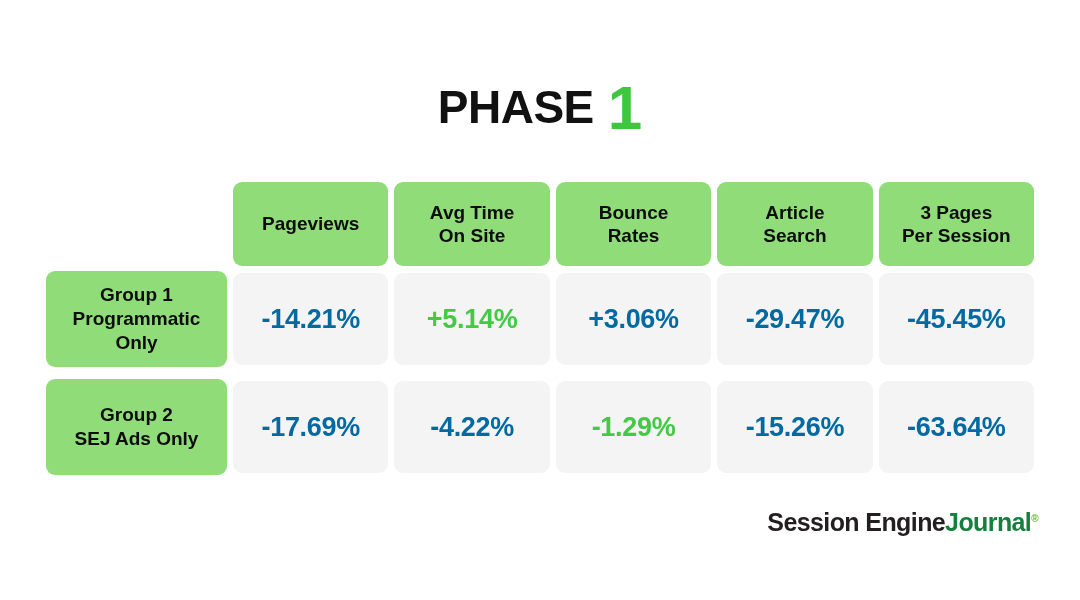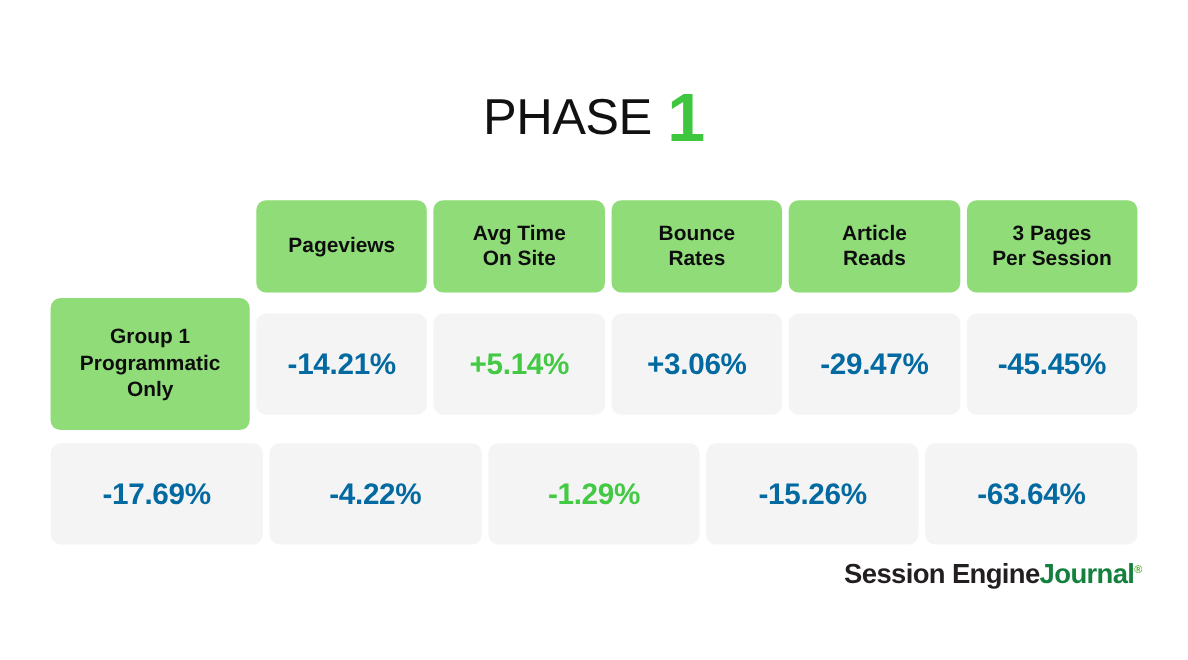--- a/index.html
+++ b/index.html
@@ -19,21 +19,21 @@
   .title-wrap {
     position: absolute;
     left: 0;
     top: 66px;
     width: 1080px;
     text-align: center;
     white-space: nowrap;
   }
   .title-phase {
     font-size: 46px;
-    font-weight: normal;
+    font-weight: bold;
     letter-spacing: -0.5px;
     color: #111111;
     vertical-align: baseline;
   }
   .title-number {
     font-size: 62px;
     font-weight: bold;
     color: #3FC63F;
     margin-left: 14px;
     vertical-align: baseline;
@@ -106,21 +106,21 @@
   }
 
   
   .data-row .cell {
     background: #F4F4F4;
     height: 92px;
     font-size: 27px;
     font-weight: bold;
     letter-spacing: -0.3px;
   }
-  .data-row .label-col { height: 120px; }
+  .data-row .label-col { height: 96px; }
 
   .val-neg { color: #0369a1; }
   .val-pos { color: #44C944; }
 
   
   .logo {
     position: absolute;
     right: 42px;
     top: 508px;
     font-size: 25px;
@@ -152,21 +152,21 @@
       <div class="cell">
         <span>Pageviews</span>
       </div>
       <div class="cell">
         <span><span>Avg Time</span><br><span>On Site</span></span>
       </div>
       <div class="cell">
         <span><span>Bounce</span><br><span>Rates</span></span>
       </div>
       <div class="cell">
-        <span><span>Article</span><br><span>Reads</span></span>
+        <span><span>Article</span><br><span>Search</span></span>
       </div>
       <div class="cell">
         <span><span>3 Pages</span><br><span>Per Session</span></span>
       </div>
     </div>
   </div>
 
   <div class="row data-row">
     <div class="label-col">
       <div class="group-label">
@@ -176,20 +176,25 @@
     <div class="cells">
       <div class="cell val-neg">-14.21%</div>
       <div class="cell val-pos">+5.14%</div>
       <div class="cell val-neg">+3.06%</div>
       <div class="cell val-neg">-29.47%</div>
       <div class="cell val-neg">-45.45%</div>
     </div>
   </div>
 
   <div class="row data-row">
+    <div class="label-col">
+      <div class="group-label">
+        <span><span>Group 2</span><br><span>SEJ Ads Only</span></span>
+      </div>
+    </div>
     <div class="cells">
       <div class="cell val-neg">-17.69%</div>
       <div class="cell val-neg">-4.22%</div>
       <div class="cell val-pos">-1.29%</div>
       <div class="cell val-neg">-15.26%</div>
       <div class="cell val-neg">-63.64%</div>
     </div>
   </div>
 
 </div>

